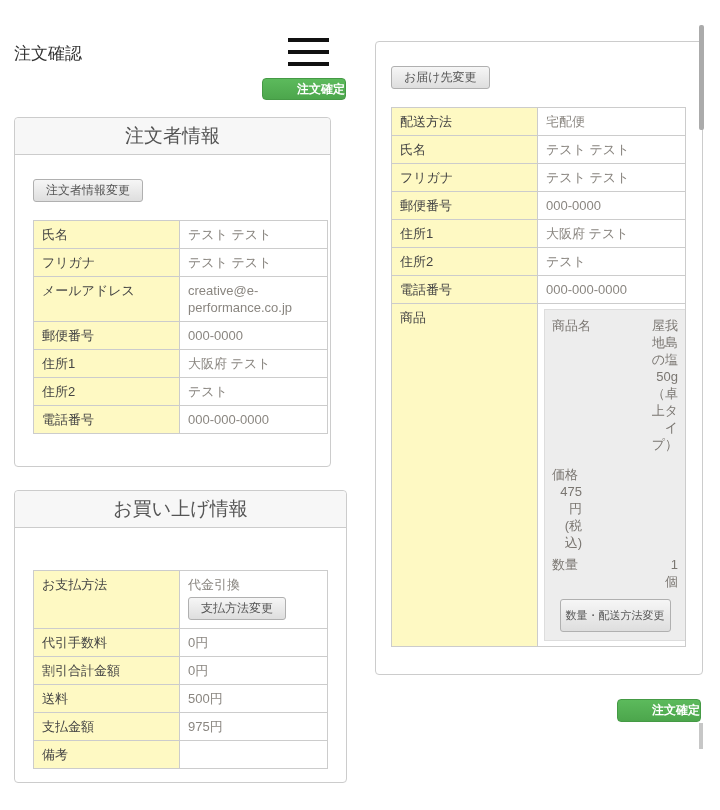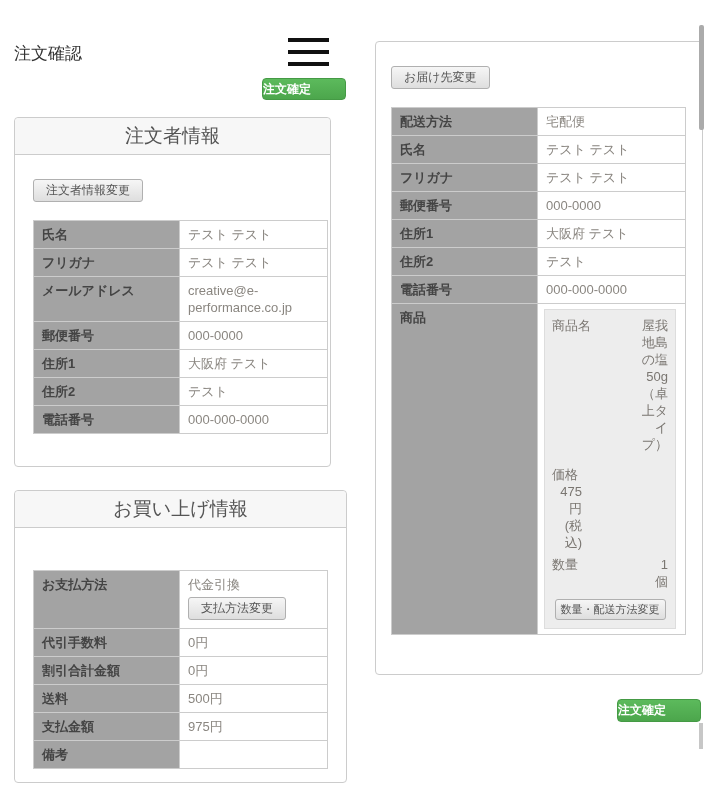--- a/index.html
+++ b/index.html
@@ -7,58 +7,58 @@
   .stage{position:relative;width:720px;height:810px;background:#ffffff;overflow:hidden;border-radius:31px;}
 
   
   .page-title{position:absolute;left:14px;top:44px;font-size:17px;color:#333;font-weight:normal;margin:0;line-height:20px;}
   .hamburger{position:absolute;left:288px;top:38px;width:41px;height:29px;cursor:pointer;}
   .hamburger .bar{height:4px;background:#111;margin-bottom:8px;}
   .hamburger .bar:last-child{margin-bottom:0;}
 
   .btn-green{position:absolute;box-sizing:border-box;background:linear-gradient(#5cba5c,#4fa54e 100%);
     background:linear-gradient(#5cba5c,#4ca64c);border:1px solid #459a45;border-radius:4px;
-    color:#fff;font-weight:bold;font-size:12px;text-align:left;cursor:pointer;padding:0;}
+    color:#fff;font-weight:bold;font-size:12px;text-align:right;cursor:pointer;padding:0;}
   .btn-green.top{left:262px;top:78px;width:84px;height:22px;line-height:20px;}
   .btn-green.bottom{left:617px;top:699px;width:84px;height:23px;line-height:21px;}
 
   
   .panel{position:absolute;box-sizing:border-box;border:1px solid #ccc;border-radius:4px;background:#fff;overflow:hidden;}
   .panel-header{background:#f7f7f7;border-bottom:1px solid #ccc;text-align:center;font-size:19px;color:#555;
     padding:7px 0;line-height:22px;border-radius:4px 4px 0 0;}
   .panel-body{padding:24px 18px 0 18px;}
 
   .panel-orderer{left:14px;top:117px;width:317px;height:350px;}
   .panel-purchase{left:14px;top:490px;width:333px;height:293px;}
   .panel-delivery{left:375px;top:41px;width:328px;height:634px;}
   .panel-delivery .panel-body{padding-left:15px;padding-right:15px;}
 
   .btn-gray{display:inline-block;background:linear-gradient(#f6f6f6,#dedede);border:1px solid #b0b0b0;
     border-radius:3px;color:#555;font-size:12px;line-height:15px;padding:3px 12px;cursor:pointer;white-space:nowrap;}
 
   table.info-table{border-collapse:collapse;width:295px;margin-top:18px;table-layout:fixed;}
   .info-table th,.info-table td{border:1px solid #ccc;font-size:13px;line-height:17px;padding:5px 8px;
     text-align:left;vertical-align:top;font-weight:normal;}
-  .info-table th{width:129px;color:#444;font-weight:bold;background:#a3a3a3;}
+  .info-table th{width:129px;color:#444;font-weight:normal;background:#fef9c3;}
   .info-table td{color:#8a8680;word-wrap:break-word;overflow-wrap:break-word;}
   .payment-cell .btn-gray{margin:4px 0 3px 0;}
 
   
   td.product-cell{padding:5px 6px;}
-  .product-box{box-sizing:border-box;width:132px;background:#ededed;border:1px solid #ddd;padding:7px 7px 8px 7px;}
+  .product-box{box-sizing:border-box;width:142px;background:#ededed;border:1px solid #ddd;padding:7px 7px 8px 7px;}
   .pbox-row{display:flex;justify-content:space-between;color:#7a7671;font-size:13px;line-height:17px;}
   .pbox-row.price{margin-top:13px;flex-direction:column;}
   .pbox-row.qty{margin-top:5px;}
   .pbox-label{flex:none;}
   .pbox-value{text-align:right;word-break:break-all;}
   .pbox-value.name{width:32px;}
   .pbox-value.price{width:30px;}
   .pbox-value.qty{width:16px;}
   .pbox-btn-wrap{margin-top:9px;text-align:center;}
-  .pbox-btn-wrap .btn-gray{font-size:11px;padding:2px 5px;line-height:15px;}
+  .pbox-btn-wrap .btn-gray{font-size:11px;padding:8px 5px;line-height:15px;}
 
   
   .scroll-thumb{position:absolute;left:699px;top:25px;width:5px;height:105px;background:#ababab;border-radius:2px;cursor:pointer;}
   .scroll-seg{position:absolute;left:699px;top:723px;width:4px;height:26px;background:#c7c7c7;}
 </style>
 </head>
 <body>
 
 <div class="stage">
 

